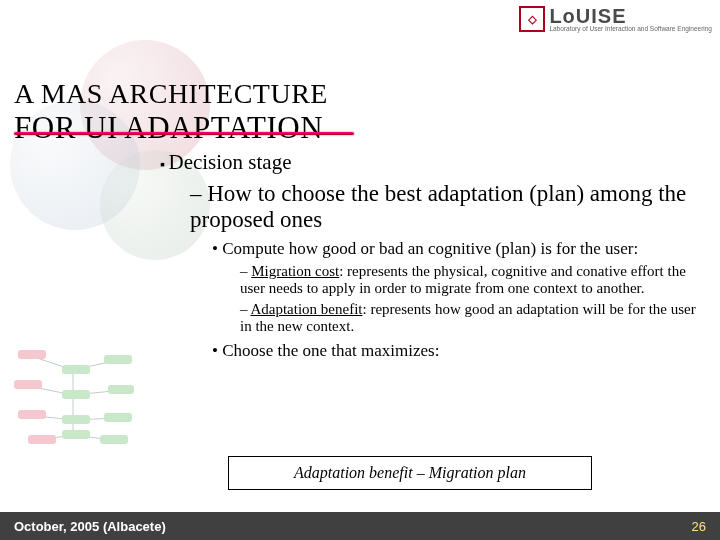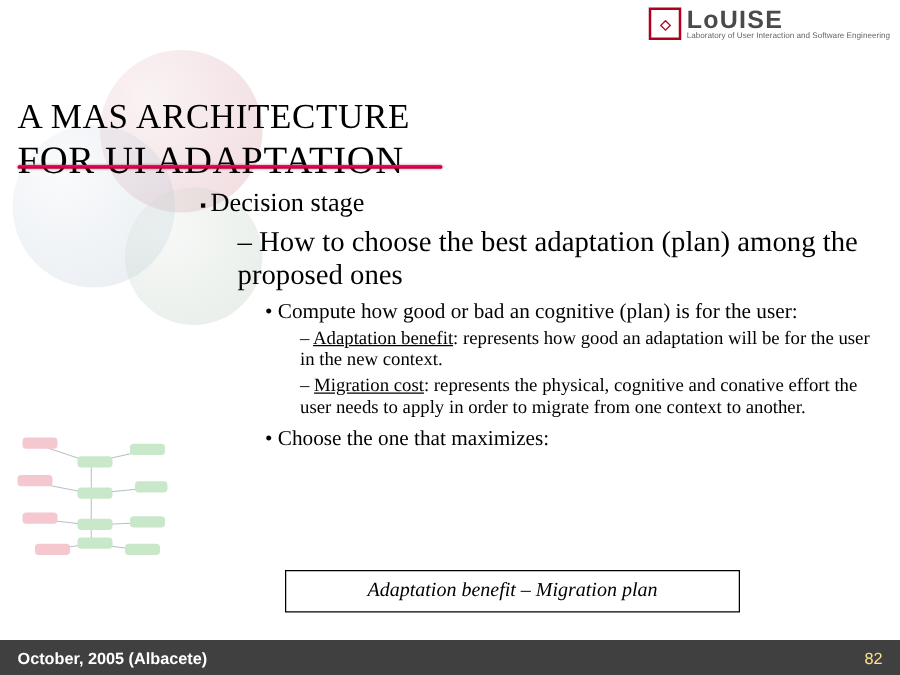--- a/index.html
+++ b/index.html
@@ -71,22 +71,22 @@
     <div class="title2">FOR UI ADAPTATION</div>
   </div>
   <div class="title-rule"></div>
 
   <div class="body">
     <div class="lvl1">
       <span class="sq"></span><span class="lvl1-text">Decision stage</span>
     </div>
     <div class="lvl2 dash"><span>How to choose the best adaptation (plan) among the proposed ones</span></div>
     <div class="lvl3 dot"><span>Compute how good or bad an cognitive (plan) is for the user:</span></div>
+    <div class="lvl4 dash"><span class="u">Migration cost</span><span>: represents the physical, cognitive and conative effort the user needs to apply in order to migrate from one context to another.</span></div>
     <div class="lvl4 dash"><span class="u">Adaptation benefit</span><span>: represents how good an adaptation will be for the user in the new context.</span></div>
-    <div class="lvl4 dash"><span class="u">Migration cost</span><span>: represents the physical, cognitive and conative effort the user needs to apply in order to migrate from one context to another.</span></div>
     <div class="lvl3 dot"><span>Choose the one that maximizes:</span></div>
   </div>
 
   <div class="formula-box">
     <span>Adaptation benefit – Migration plan</span>
   </div>
 
   <div class="thumb">
     <svg viewBox="0 0 130 110">
       <g stroke="#9aa" stroke-width="0.6">
@@ -112,16 +112,16 @@
         <rect x="96" y="73" width="28" height="9" rx="3" fill="#c9e7c9"></rect>
         <rect x="20" y="95" width="28" height="9" rx="3" fill="#f5c7cf"></rect>
         <rect x="54" y="90" width="28" height="9" rx="3" fill="#c9e7c9"></rect>
         <rect x="92" y="95" width="28" height="9" rx="3" fill="#c9e7c9"></rect>
       </g>
     </svg>
   </div>
 
   <div class="footer">
     <span>October, 2005 (Albacete)</span>
-    <span class="pgnum">82</span>
+    <span class="pgnum">26</span>
   </div>
 
 </div>
 
 </body></html>

